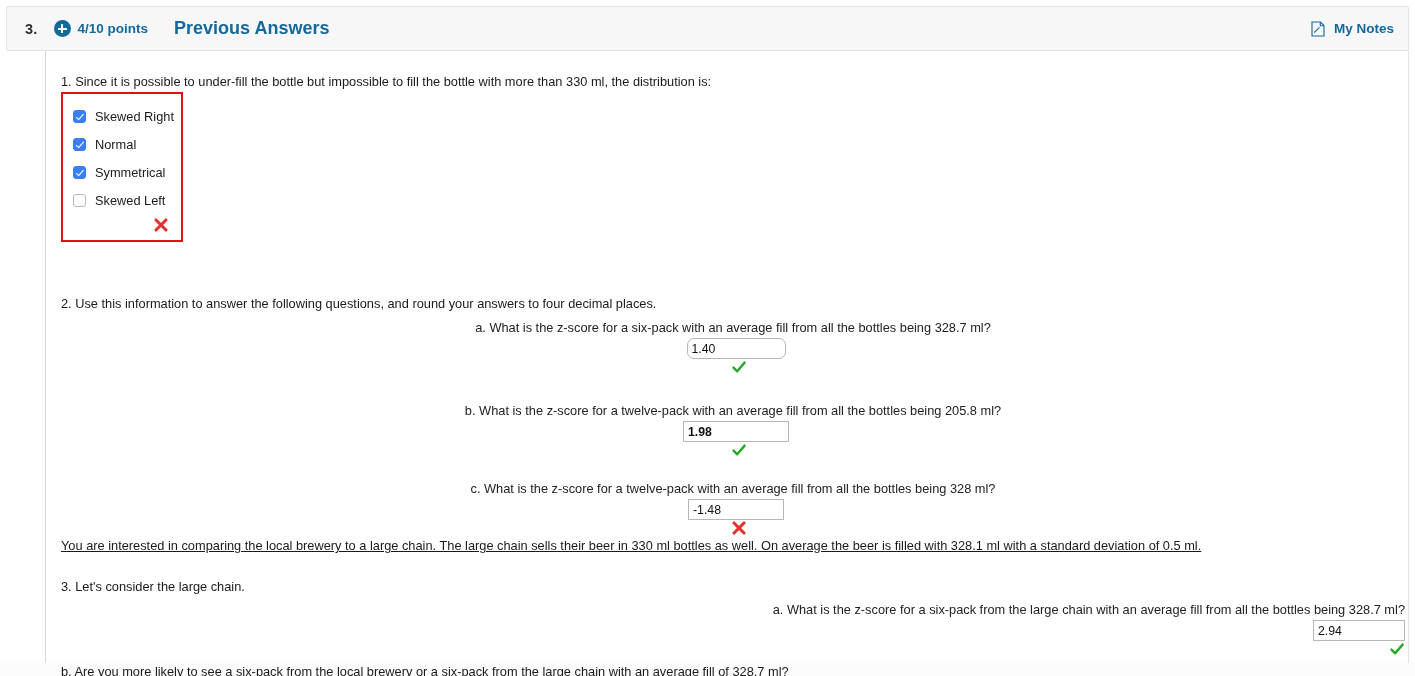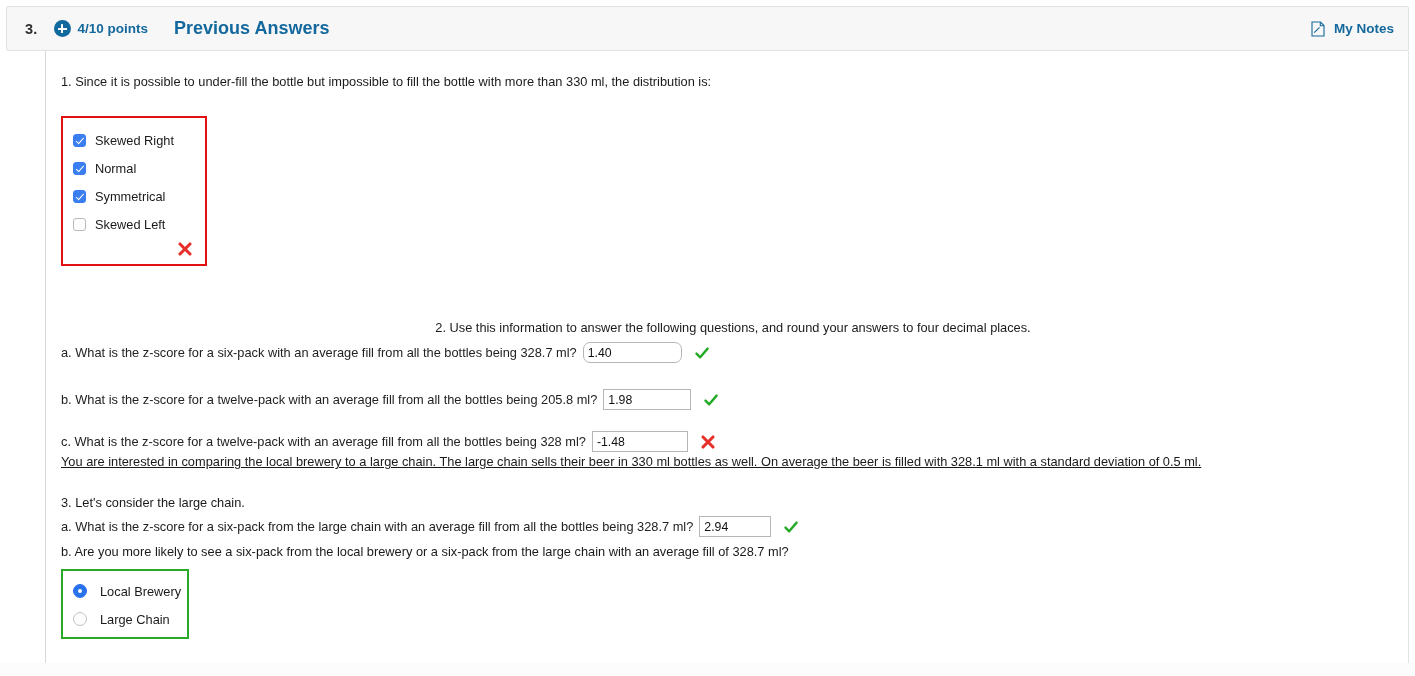--- a/index.html
+++ b/index.html
@@ -241,20 +241,21 @@
     flex: 0 0 auto;
   }
 
   
   .subq {
     display: flex;
     align-items: center;
     font-size: 12.8px;
     line-height: 20px;
     white-space: nowrap;
+    flex-direction: column;
   }
   .ans-input {
     box-sizing: border-box;
     height: 21px;
     border: 1px solid #b6b6b6;
     background: #ffffff;
     font-family: "Liberation Sans", sans-serif;
     font-size: 12.3px;
     color: #111111;
     padding: 0 4px;
@@ -293,21 +294,21 @@
   <div id="divider"></div>
   <div id="right-edge"></div>
   <div id="bottom-strip"></div>
 
   <div id="content">
 
 
     <div class="para" style="margin-top:21px;">1. Since it is possible to under-fill the bottle but impossible to fill the bottle with more than 330 ml, the distribution is:</div>
 
     
-    <div class="choice-box wrong" style="margin-top:24px; width:146px;">
+    <div class="choice-box wrong" style="margin-top:0; width:122px;">
       <div class="choice-row">
         <span class="cb on"></span>
         <span class="choice-label">Skewed Right</span>
       </div>
       <div class="choice-row">
         <span class="cb on"></span>
         <span class="choice-label">Normal</span>
       </div>
       <div class="choice-row">
         <span class="cb on"></span>
@@ -318,54 +319,54 @@
         <span class="choice-label">Skewed Left</span>
       </div>
       <div class="mark-row">
         <svg class="mark-x" viewBox="0 0 16 16">
           <path d="M3 3 L13 13 M13 3 L3 13" stroke="#e8302b" stroke-width="3.1" stroke-linecap="round"></path>
         </svg>
       </div>
     </div>
 
     
-    <div class="para" style="margin-top:52px;text-align:center;">2. Use this information to answer the following questions, and round your answers to four decimal places.</div>
+    <div class="para" style="margin-top:52px;">2. Use this information to answer the following questions, and round your answers to four decimal places.</div>
 
     <div class="subq" style="margin-top:4px;">
       <span>a. What is the z-score for a six-pack with an average fill from all the bottles being 328.7 ml?</span>
       <input class="ans-input" style="width: 99px; border-radius: 7px;" value="1.40">
       <svg class="mark-check" viewBox="0 0 16 16">
         <path d="M2.5 8.6 L6.2 12.3 L13.6 3.6" stroke="#25a926" stroke-width="2.4" fill="none" stroke-linecap="round" stroke-linejoin="round"></path>
       </svg>
     </div>
 
     <div class="subq" style="margin-top:26px;">
       <span>b. What is the z-score for a twelve-pack with an average fill from all the bottles being 205.8 ml?</span>
-      <input class="ans-input" style="width: 88px;" value="1.98">
+      <input class="ans-input" style="width: 106px; font-weight: bold;" value="1.98">
       <svg class="mark-check" viewBox="0 0 16 16">
         <path d="M2.5 8.6 L6.2 12.3 L13.6 3.6" stroke="#25a926" stroke-width="2.4" fill="none" stroke-linecap="round" stroke-linejoin="round"></path>
       </svg>
     </div>
 
     <div class="subq" style="margin-top:21px;">
       <span>c. What is the z-score for a twelve-pack with an average fill from all the bottles being 328 ml?</span>
       <input class="ans-input" style="width: 96px;" value="-1.48">
       <svg class="mark-x" viewBox="0 0 16 16">
         <path d="M3 3 L13 13 M13 3 L3 13" stroke="#e8302b" stroke-width="3.1" stroke-linecap="round"></path>
       </svg>
     </div>
 
     <div class="para" style="width:1320px;text-decoration:underline;">You are interested in comparing the local brewery to a large chain. The large chain sells their beer in 330 ml bottles as well. On average the beer is filled with 328.1 ml with a standard deviation of 0.5 ml.</div>
 
     
     <div class="para" style="margin-top:21px;">3. Let's consider the large chain.</div>
 
-    <div class="subq" style="margin-top:3px;">
+    <div class="subq" style="margin-top:3px;align-items:flex-end;">
       <span>a. What is the z-score for a six-pack from the large chain with an average fill from all the bottles being 328.7 ml?</span>
-      <input class="ans-input" style="width: 72px;" value="2.94">
+      <input class="ans-input" style="width: 92px;" value="2.94">
       <svg class="mark-check" viewBox="0 0 16 16">
         <path d="M2.5 8.6 L6.2 12.3 L13.6 3.6" stroke="#25a926" stroke-width="2.4" fill="none" stroke-linecap="round" stroke-linejoin="round"></path>
       </svg>
     </div>
 
     <div class="para" style="margin-top:5px;">b. Are you more likely to see a six-pack from the local brewery or a six-pack from the large chain with an average fill of 328.7 ml?</div>
 
     <div class="choice-box right" style="margin-top:7px; width:128px; padding-top:6px;">
       <div class="choice-row">
         <span class="rb on"></span>

